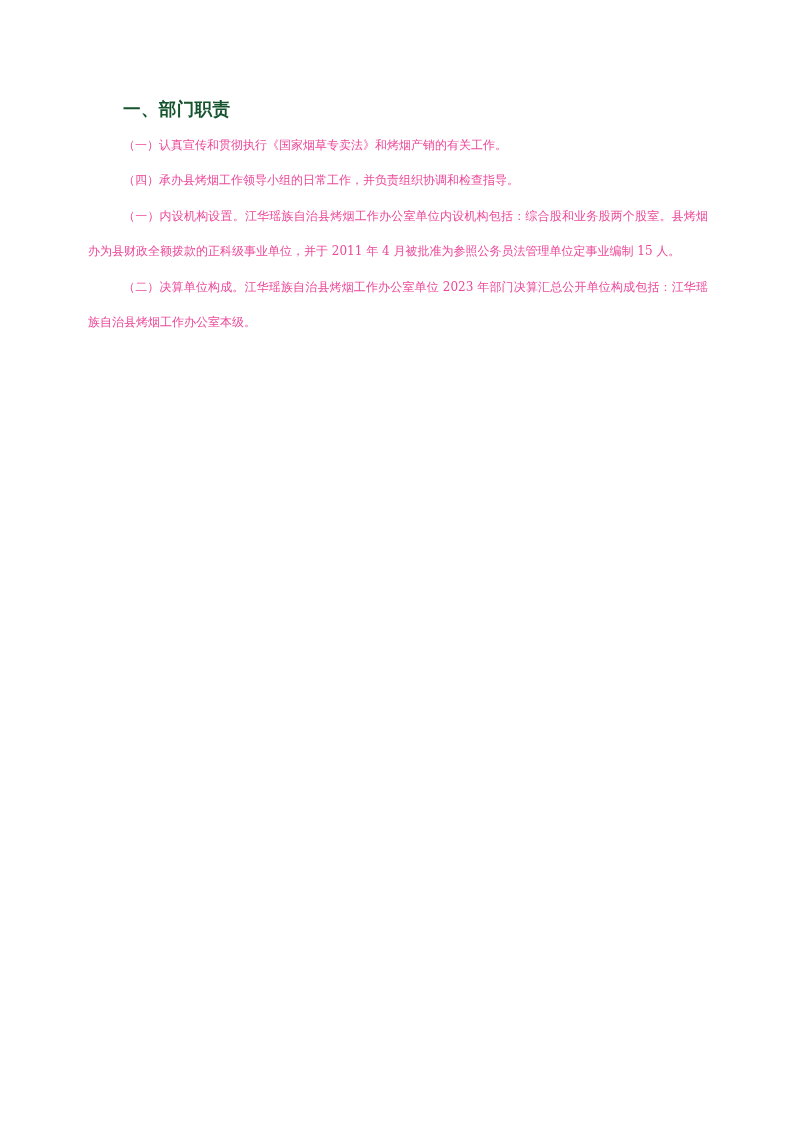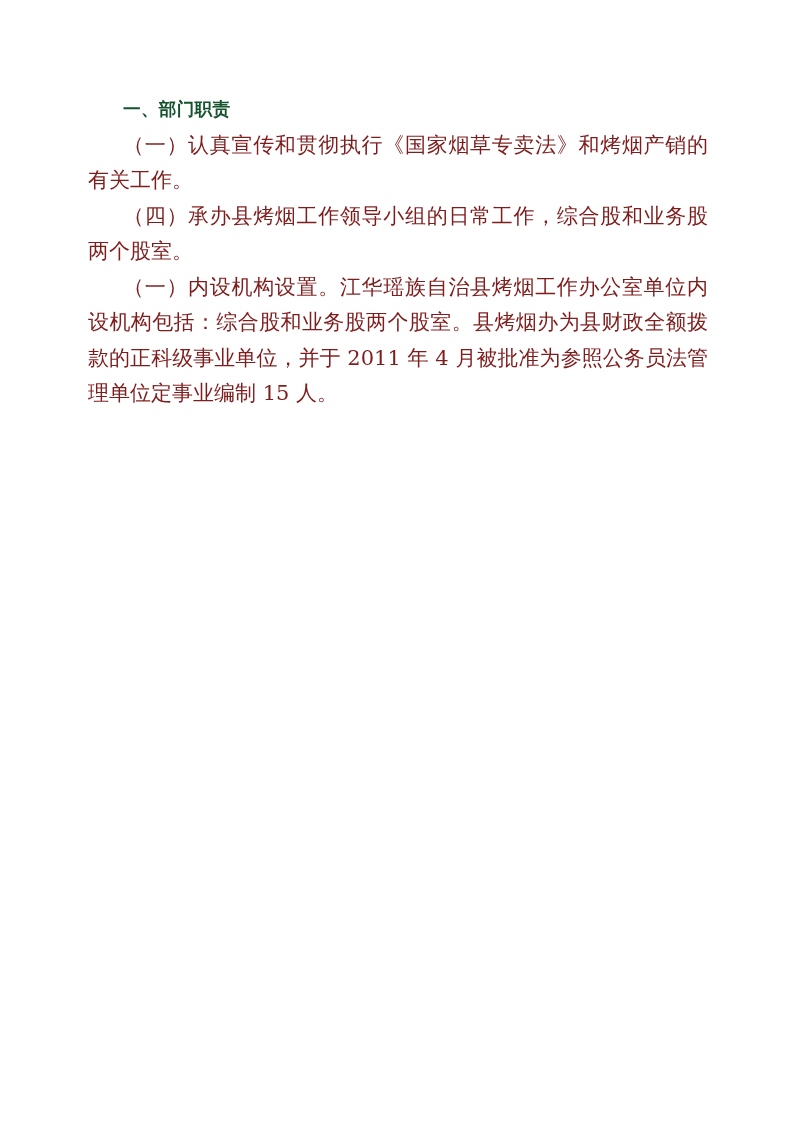--- a/index.html
+++ b/index.html
@@ -20,23 +20,23 @@
     overflow: hidden;
   }
   .content {
     position: absolute;
     left: 88px;
     top: 92px;
     width: 620px;
   }
   .doc-body {
     font-family: "DejaVu Serif", "Liberation Serif", serif;
-    font-size: 21px;
+    font-size: 12px;
     line-height: 35.5px;
-    color: #7f1d1d;
+    color: #ec4899;
     text-align: justify;
     text-justify: inter-ideograph;
   }
   .heading {
     font-family: "DejaVu Sans", "Liberation Sans", sans-serif;
     font-weight: bold;
     font-size: 17.6px;
     line-height: 35.5px;
     color: #14532d;
     text-indent: 35px;
@@ -50,19 +50,20 @@
 </style>
 </head>
 <body>
 
 <div class="page">
   <div class="content">
 
     <div class="heading">一、部门职责</div>
 
     <p class="doc-body para">（一）认真宣传和贯彻执行《国家烟草专卖法》和烤烟产销的有关工作。</p>
-    <p class="doc-body para">（四）承办县烤烟工作领导小组的日常工作，综合股和业务股两个股室。</p>
+    <p class="doc-body para">（四）承办县烤烟工作领导小组的日常工作，并负责组织协调和检查指导。</p>
 
 
     <p class="doc-body para">（一）内设机构设置。江华瑶族自治县烤烟工作办公室单位内设机构包括：综合股和业务股两个股室。县烤烟办为县财政全额拨款的正科级事业单位，并于 2011 年 4 月被批准为参照公务员法管理单位定事业编制 15 人。</p>
+    <p class="doc-body para">（二）决算单位构成。江华瑶族自治县烤烟工作办公室单位 2023 年部门决算汇总公开单位构成包括：江华瑶族自治县烤烟工作办公室本级。</p>
 
   </div>
 </div>
 
 </body></html>

